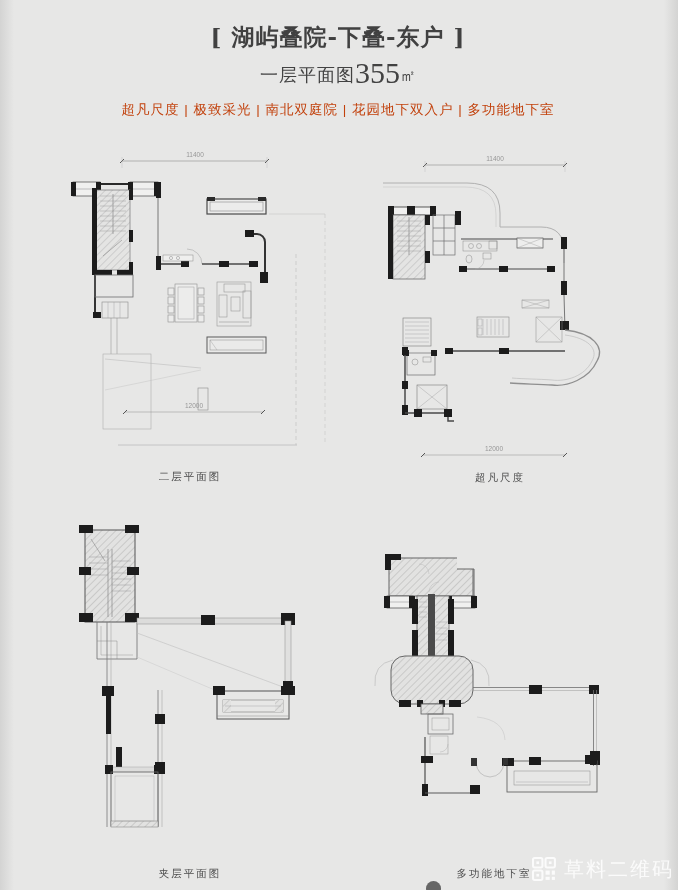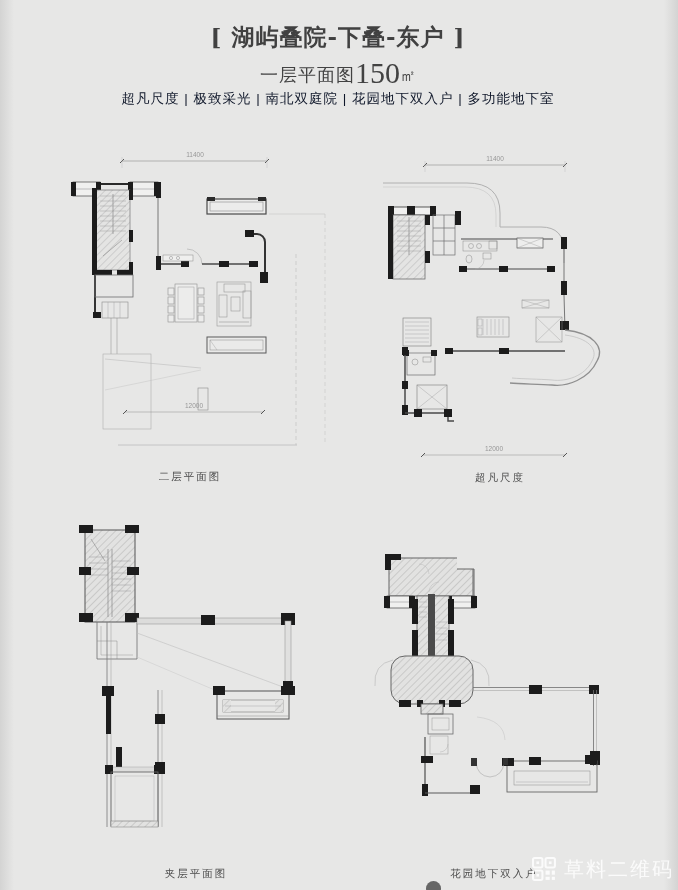--- a/index.html
+++ b/index.html
@@ -9,40 +9,40 @@
   .edge{position:absolute;top:0;height:100%;width:14px;pointer-events:none;}
   .edge.left{left:0;background:linear-gradient(to right,rgba(110,110,110,.16),rgba(110,110,110,0));}
   .edge.right{right:0;background:linear-gradient(to left,rgba(110,110,110,.16),rgba(110,110,110,0));}
   .hdr{position:absolute;left:0;width:676px;text-align:center;color:#3d3d3d;}
   .title{top:22px;font-family:"DejaVu Serif","Liberation Serif",serif;font-size:23px;
          font-weight:600;letter-spacing:1px;color:#414141;}
   .area{top:56px;font-size:18px;letter-spacing:1px;color:#424242;}
   .area .num{font-family:"Liberation Serif","DejaVu Serif",serif;font-size:30px;
              font-weight:500;vertical-align:-2px;letter-spacing:0;}
   .area .unit{font-size:16px;letter-spacing:0;}
-  .tagline{top:90px;font-size:13.5px;letter-spacing:1px;color:#0f172a;}
+  .tagline{top:101px;font-size:13.5px;letter-spacing:1px;color:#c2410c;}
   .cap{position:absolute;width:200px;text-align:center;font-size:10.5px;
        letter-spacing:2px;color:#4e4e4e;}
   svg.plan{position:absolute;overflow:visible;}
   svg.plan text{font-family:"Liberation Sans",sans-serif;font-size:6.5px;fill:#979797;}
   .wm{position:absolute;top:856px;right:4px;display:flex;align-items:center;gap:7px;}
   .wm-text{font-size:20px;font-weight:normal;letter-spacing:2px;color:rgba(255,255,255,.82);}
   .dot{position:absolute;left:426px;top:881px;width:15px;height:15px;border-radius:50%;
        background:#4f4f4f;opacity:.85;}
 </style>
 </head>
 <body>
 
 <div id="page">
   <div class="edge left"></div>
   <div class="edge right"></div>
 
   <div class="hdr title">[ 湖屿叠院-下叠-东户 ]</div>
   <div class="hdr area">
-    <span>一层平面图</span><span class="num">150</span><span class="unit">㎡</span>
+    <span>一层平面图</span><span class="num">355</span><span class="unit">㎡</span>
   </div>
   <div class="hdr tagline">超凡尺度 | 极致采光 | 南北双庭院 | 花园地下双入户 | 多功能地下室</div>
 
   <svg class="plan" style="left:59px;top:144px" width="272" height="322" viewBox="0 0 272 322">
     <defs>
       <pattern id="h1" width="5" height="5" patternUnits="userSpaceOnUse" patternTransform="rotate(45)">
         <rect width="5" height="5" fill="#e4e4e3"></rect>
         <line x1="0" y1="0" x2="0" y2="5" stroke="#9f9f9f" stroke-width="0.7"></line>
       </pattern>
     </defs>
@@ -388,21 +388,21 @@
 
     <g>
       <rect x="52" y="258" width="47" height="5" fill="#dddddc" stroke="#9a9a9a" stroke-width="0.4"></rect>
       <rect x="46" y="256" width="8" height="9" fill="#1c1c1c"></rect>
       <rect x="95" y="256" width="10" height="9" fill="#1c1c1c"></rect>
       <rect x="52" y="263" width="47" height="54" fill="none" stroke="#6e6e6e" stroke-width="0.8"></rect>
       <rect x="52" y="312" width="47" height="6" fill="url(#h3)" stroke="#7a7a7a" stroke-width="0.5"></rect>
       <rect x="56" y="267" width="39" height="45" fill="none" stroke="#a8a8a8" stroke-width="0.4"></rect>
     </g>
   </svg>
-  <div class="cap" style="left:96px;top:867px">夹层平面图</div>
+  <div class="cap" style="left:90px;top:867px">夹层平面图</div>
 
   <svg class="plan" style="left:369px;top:544px" width="282" height="318" viewBox="0 0 282 318">
     <defs>
       <pattern id="h4" width="5" height="5" patternUnits="userSpaceOnUse" patternTransform="rotate(45)">
         <rect width="5" height="5" fill="#e2e2e1"></rect>
         <line x1="0" y1="0" x2="0" y2="5" stroke="#9a9a9a" stroke-width="0.7"></line>
       </pattern>
     </defs>
 
     <g>
@@ -482,21 +482,21 @@
       <rect x="216" y="211" width="12" height="9" fill="#1c1c1c"></rect>
     </g>
 
     <g fill="none">
       <path d="M107,218 Q108,232 121,233" stroke="#aaa" stroke-width="0.6"></path>
       <path d="M135,218 Q134,232 121,233" stroke="#aaa" stroke-width="0.6"></path>
       <rect x="102" y="214" width="6" height="8" fill="#333" stroke="none"></rect>
       <rect x="134" y="214" width="5" height="7" fill="#333" stroke="none"></rect>
     </g>
   </svg>
-  <div class="cap" style="left:394px;top:867px">花园地下双入户</div>
+  <div class="cap" style="left:394px;top:867px">多功能地下室</div>
 
   <div class="wm">
     <svg width="25" height="25" viewBox="0 0 24 24">
       <g fill="rgba(255,255,255,0.82)">
         <rect x="1" y="1" width="9" height="9" rx="1.5" fill="none" stroke="rgba(255,255,255,0.82)" stroke-width="2"></rect>
         <rect x="4.2" y="4.2" width="2.6" height="2.6"></rect>
         <rect x="13" y="1" width="9" height="9" rx="1.5" fill="none" stroke="rgba(255,255,255,0.82)" stroke-width="2"></rect>
         <rect x="16.2" y="4.2" width="2.6" height="2.6"></rect>
         <rect x="1" y="13" width="9" height="9" rx="1.5" fill="none" stroke="rgba(255,255,255,0.82)" stroke-width="2"></rect>
         <rect x="4.2" y="16.2" width="2.6" height="2.6"></rect>

